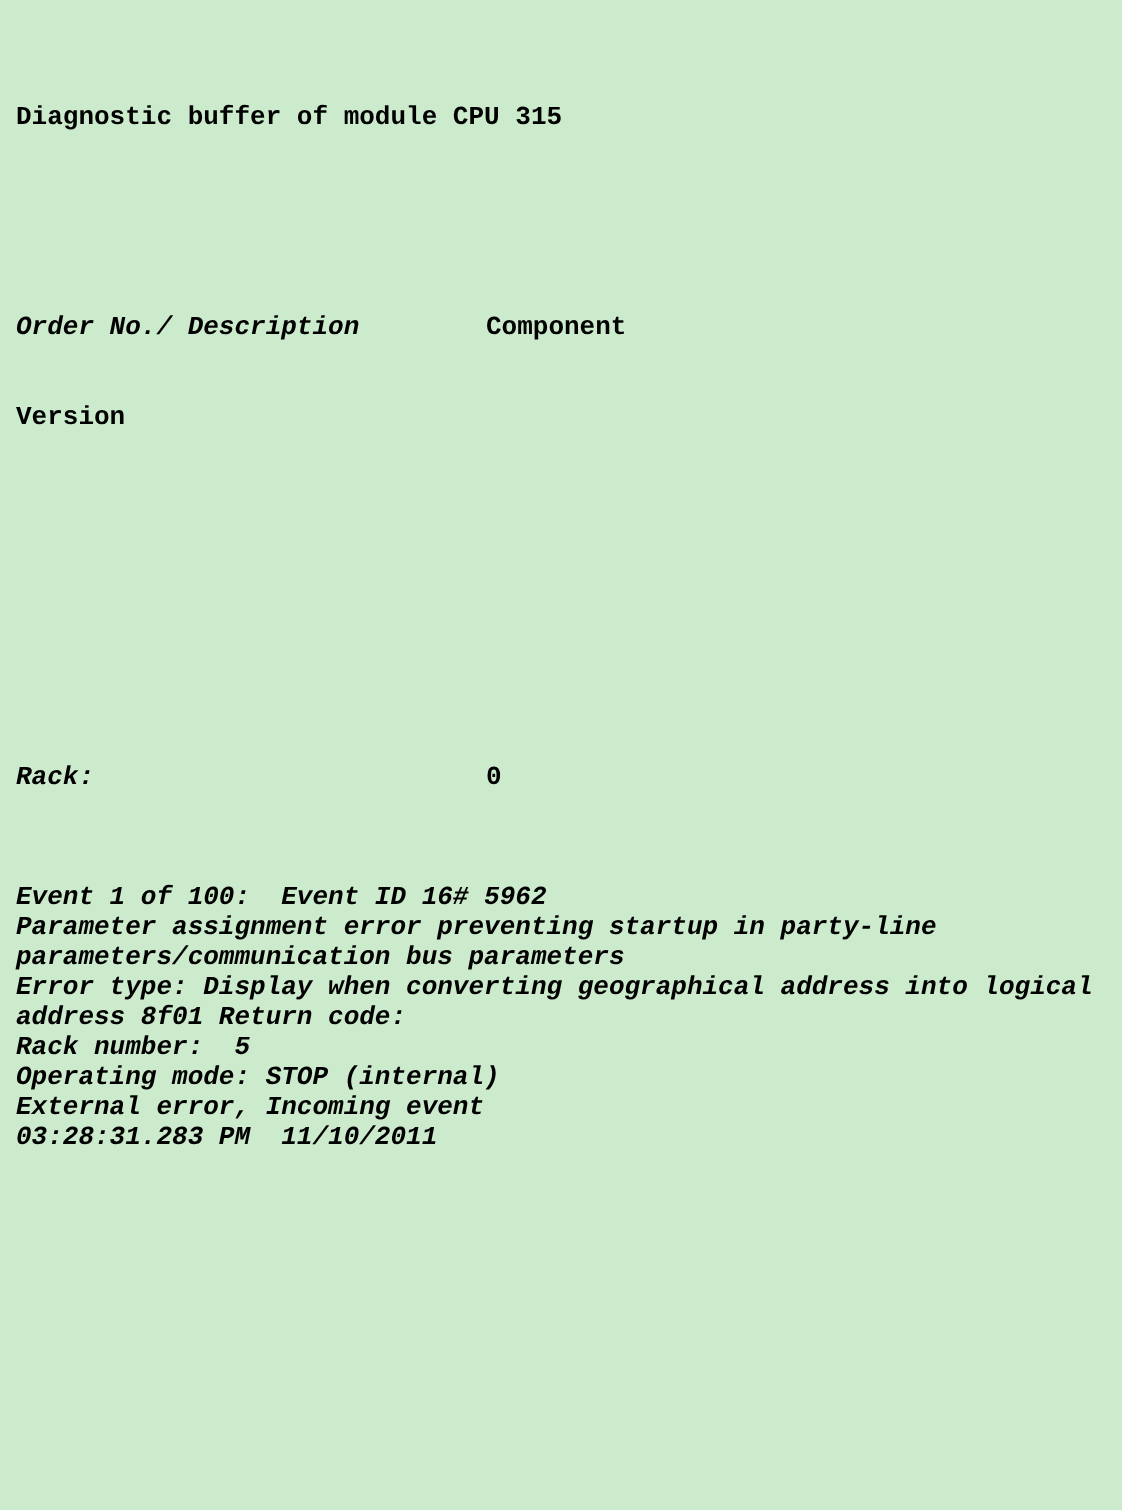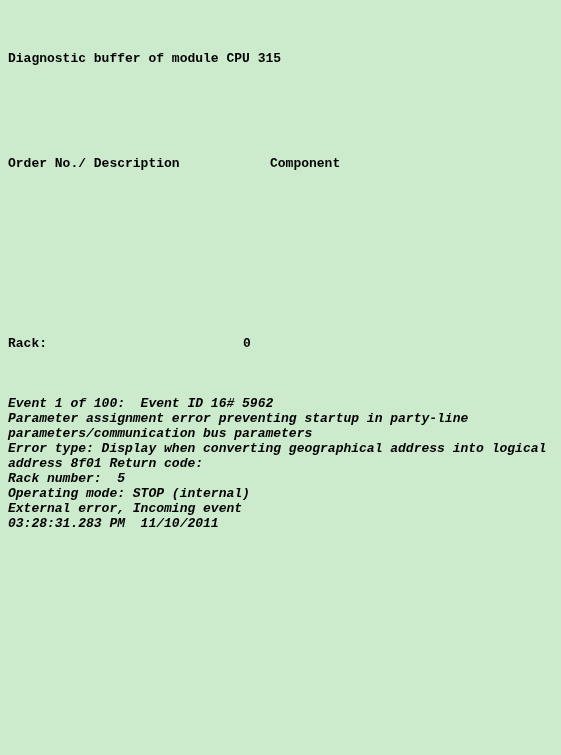--- a/index.html
+++ b/index.html
@@ -16,33 +16,34 @@
   }
   .screen {
     padding: 6px 8px 8px 8px;
     white-space: pre;
     line-height: 15px;
   }
   .row { white-space: pre; }
   .ev-block { margin-top: 30px; }
   .ev-block.first { margin-top: 0; font-style: italic; }
   .hdr-row span { display: inline-block; }
-  .col-a { width: 235px; display:inline-block; }
-  .col-b { width: 265px; display:inline-block;margin-left:27px; }
+  .col-a { width: 235px; display:inline-block;font-style:italic; }
+  .col-b { width: 265px; display:inline-block; }
   .col-c { display:inline-block; }
 </style>
 </head>
 <body>
 
 <div class="screen">
 
   <div class="row">Diagnostic buffer of module CPU 315</div>
   <div class="row">&nbsp;</div>
 
   <div class="row hdr-row"><span class="col-a">Order No./ Description</span><span class="col-b">Component</span></div>
+  <div class="row">Version</div>
 
   <div class="row">&nbsp;</div>
 
   <div class="row">&nbsp;</div>
 
   <div class="row hdr-row"><span class="col-a">Rack:</span><span>0</span></div>
 
   <div id="events"><div class="ev-block first"><div class="row">Event 1 of 100:  Event ID 16# 5962</div><div class="row">Parameter assignment error preventing startup in party-line</div><div class="row">parameters/communication bus parameters</div><div class="row">Error type: Display when converting geographical address into logical</div><div class="row">address 8f01 Return code:</div><div class="row">Rack number:  5</div><div class="row">Operating mode: STOP (internal)</div><div class="row">External error, Incoming event</div><div class="row">03:28:31.283 PM  11/10/2011</div></div></div>
 
 </div>

